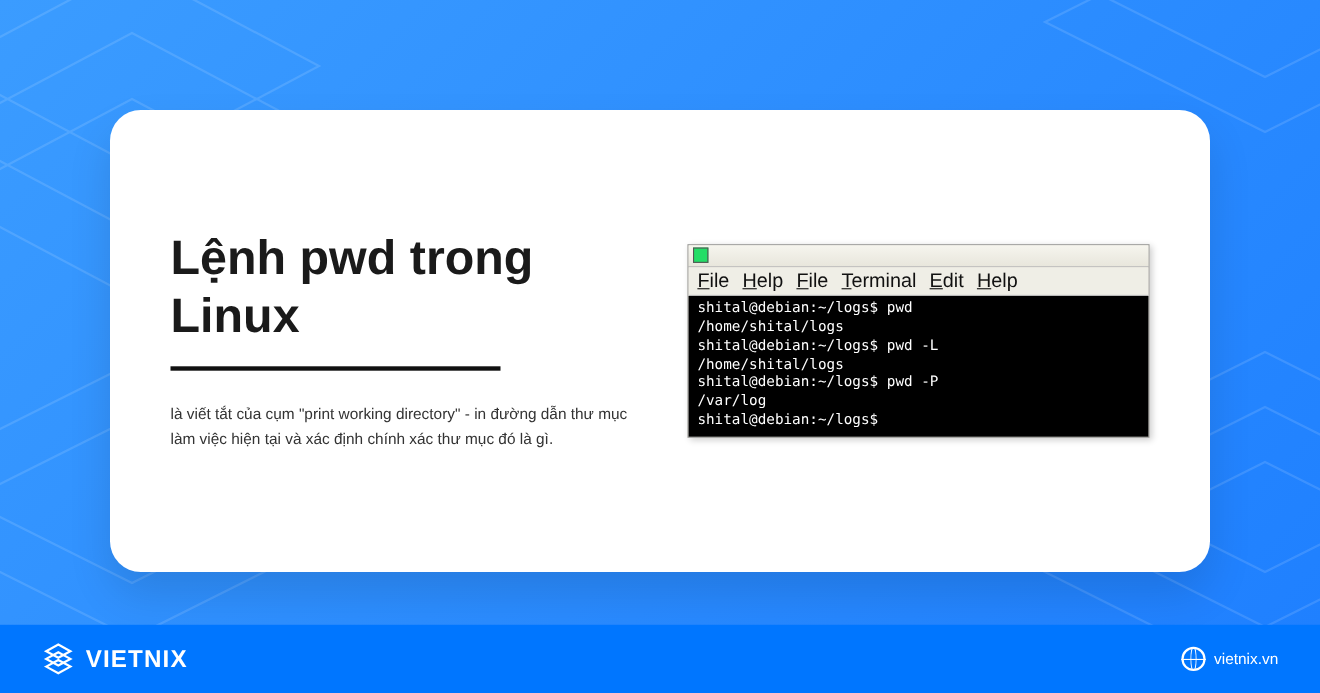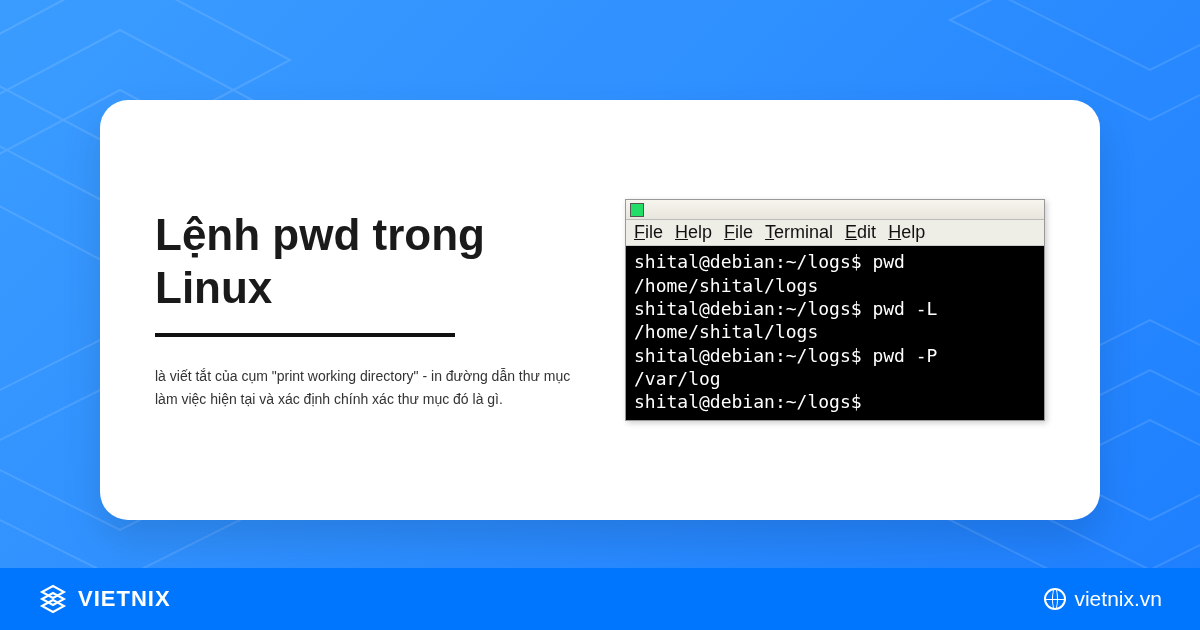--- a/index.html
+++ b/index.html
@@ -81,21 +81,21 @@
     color: #111;
     background: #efeee6;
     border-bottom: 1px solid #ccc;
     font-family: sans-serif;
   }
   .term-menubar span { cursor: default; }
   .term-menubar span::first-letter { text-decoration: underline; }
   .term-body {
     background: #000;
     color: #fff;
-    font-size: 18px;
+    font-size: 13px;
     line-height: 1.3;
     padding: 4px 8px 6px;
     white-space: pre;
   }
   .footer {
     position: absolute;
     left: 0; right: 0; bottom: 0;
     height: 62px;
     background: #0076ff;
     display: flex;
@@ -113,21 +113,21 @@
     letter-spacing: 1px;
     justify-content: space-between;
   }
   .brand-logo {
     width: 30px; height: 30px;
   }
   .brand-right {
     display: flex;
     align-items: center;
     gap: 8px;
-    font-size: 21px;
+    font-size: 14px;
   }
   .globe-icon {
     width: 22px; height: 22px;
     border: 2px solid #fff;
     border-radius: 50%;
     position: relative;
     background: #0076ff;
   }
   .globe-icon::before, .globe-icon::after {
     content: "";

